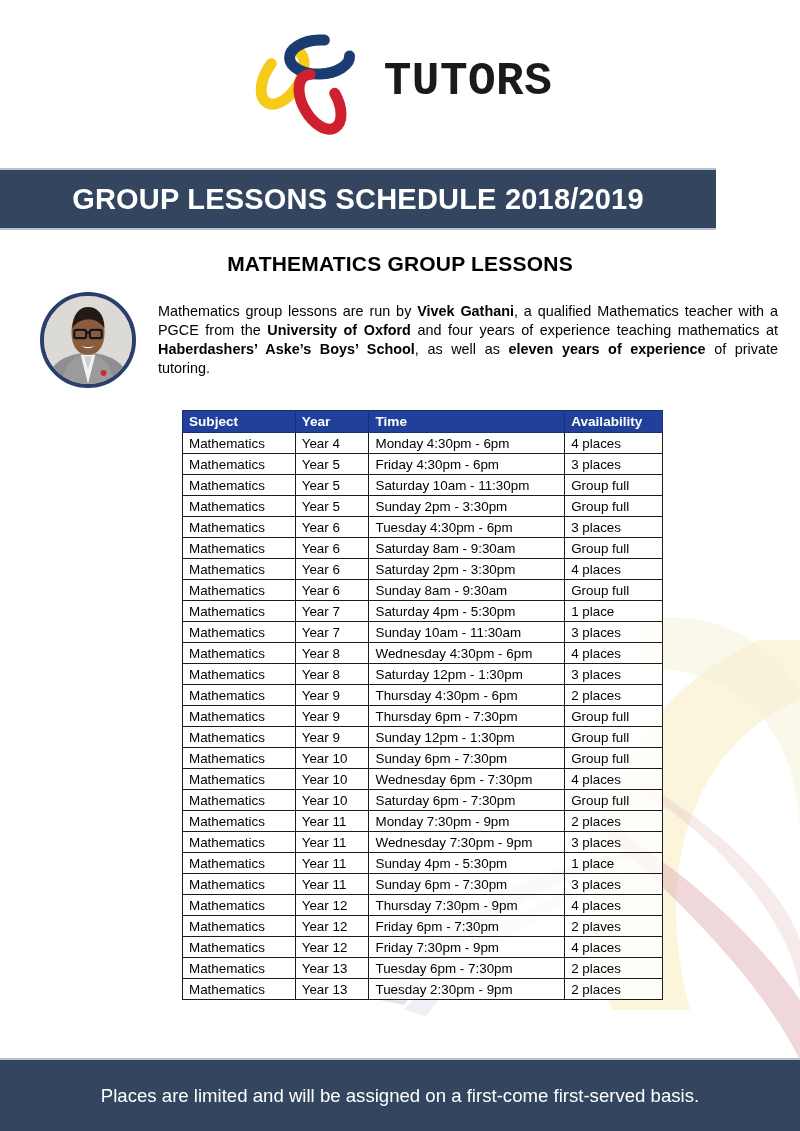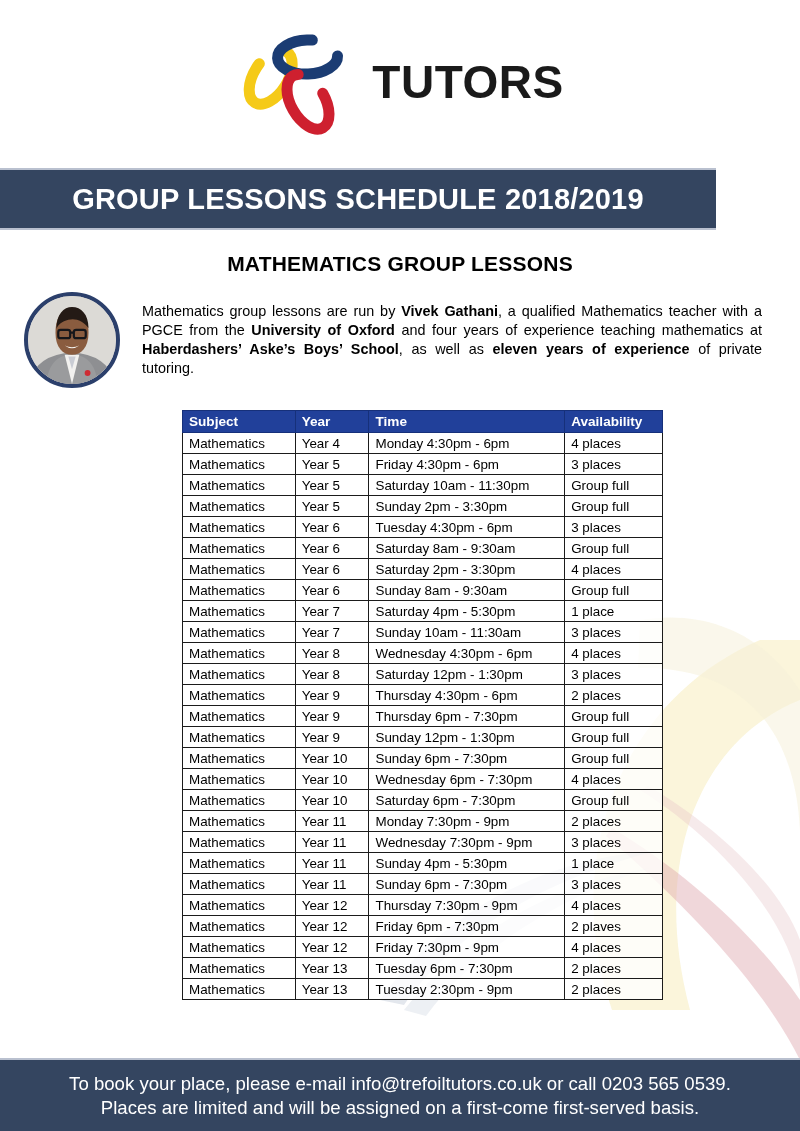--- a/index.html
+++ b/index.html
@@ -35,21 +35,21 @@
   #logo-mark { width: 120px; height: 112px; display: block; }
   #logo-words {
     margin-left: 16px;
     line-height: 0.95;
     font-weight: bold;
     font-size: 46px;
     letter-spacing: 0.5px;
     color: #1a1a1a;
     font-family: "Liberation Sans", sans-serif;
   }
-  #logo-words .l2 { display: block; }
+  #logo-words .l2 { display: block; font-family: Liberation Mono, monospace; }
 
   
   #title-banner {
     position: absolute;
     left: 0; top: 168px;
     width: 716px; height: 62px;
     background: #344560;
     border-top: 2px solid #b9c0cf;
     border-bottom: 2px solid #b9c0cf;
     display: flex;
@@ -73,21 +73,21 @@
     text-align: center;
     font-weight: bold;
     font-size: 21px;
     letter-spacing: 0.2px;
     z-index: 2;
   }
 
   
   #intro-block {
     position: absolute;
-    left: 24px; top: 292px;
+    left: 40px; top: 292px;
     width: 740px;
     display: flex;
     align-items: flex-start;
     z-index: 2;
   }
   #avatar {
     width: 96px; height: 96px;
     flex: 0 0 96px;
     border-radius: 50%;
     border: 4px solid #2b3f6b;
@@ -404,15 +404,14 @@
           <td>Mathematics</td>
           <td>Year 13</td>
           <td>Tuesday 2:30pm - 9pm</td>
           <td>2 places</td>
         </tr>
       </tbody>
   </table>
 </div>
 
 <div id="footer-banner">
-  <div>To book your place, please e-mail info@trefoiltutors.co.uk or call 0203 565 0539.</div>
   <div>Places are limited and will be assigned on a first-come first-served basis.</div>
 </div>
 
 </body></html>

